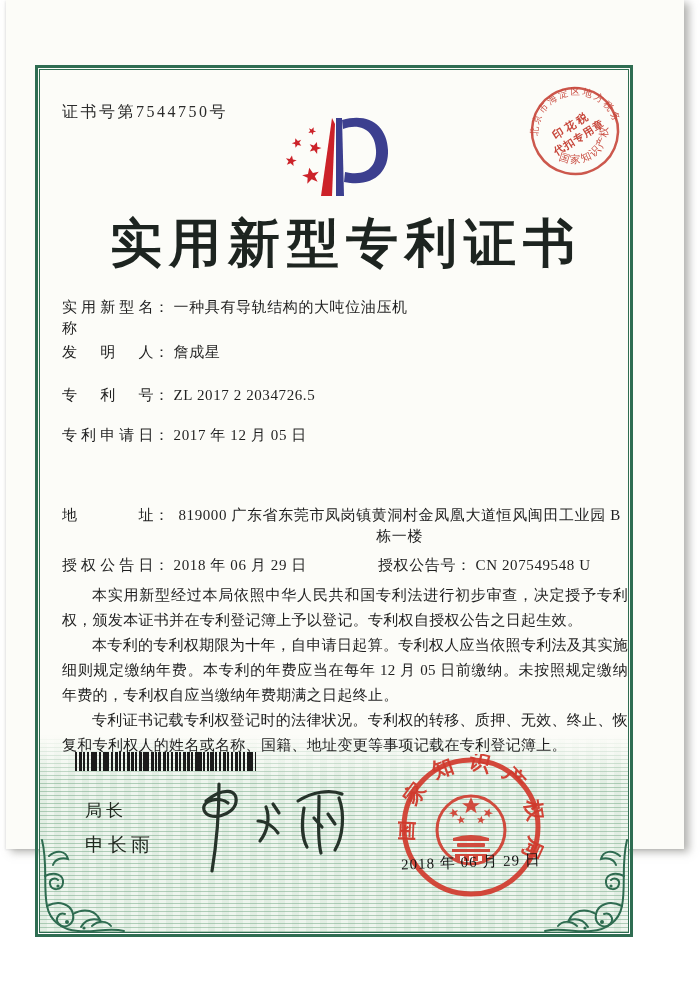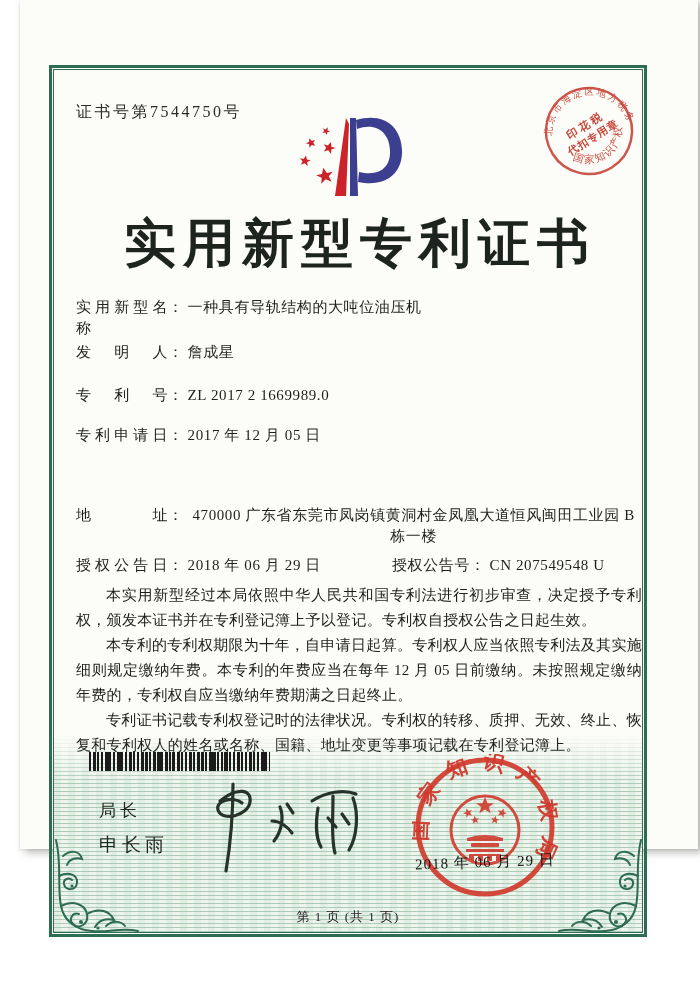--- a/index.html
+++ b/index.html
@@ -1,19 +1,19 @@
 <!DOCTYPE html>
 <html><head>
 <meta charset="utf-8">
 <style>
   html,body{margin:0;padding:0;}
   body{width:700px;height:990px;background:#ffffff;position:relative;
        font-family:"Liberation Serif","DejaVu Serif",serif;color:#222;}
   .canvas{position:absolute;left:0;top:0;width:700px;height:990px;overflow:hidden;background:#fff;}
-  .page{position:absolute;left:20px;top:0;width:678px;height:849px;background:#fcfcf8;
+  .page{position:absolute;left:6px;top:0;width:678px;height:849px;background:#fcfcf8;
         box-shadow:5px 3px 8px rgba(105,105,100,.5), -1px 1px 2px rgba(0,0,0,.08);}
   .border-outer{position:absolute;left:29px;top:65px;width:598px;height:872px;
         box-sizing:border-box;border:3px solid #2f6d52;z-index:2;}
   .border-inner{position:absolute;left:1px;top:1px;right:1px;bottom:1px;border:1px solid #2f6d52;}
   .guilloche{position:absolute;left:34px;top:735px;width:588px;height:197px;z-index:1;
         background-color:#eef5ee;
         background-image:
           repeating-linear-gradient(180deg, rgba(122,172,138,.55) 0px, rgba(122,172,138,.55) 1px, rgba(0,0,0,0) 1px, rgba(0,0,0,0) 4px),
           repeating-linear-gradient(90deg, rgba(140,185,152,.12) 0 7px, rgba(0,0,0,0) 7px 14px);}
   .guilloche::after{content:"";position:absolute;left:0;top:0;right:0;height:46px;
@@ -113,27 +113,27 @@
 
     <div class="title">实用新型专利证书</div>
 
     <div class="row" style="top:297px">
       <span class="flabel">实用新型名称</span><span class="fcolon">：</span><span class="fvalue">一种具有导轨结构的大吨位油压机</span>
     </div>
     <div class="row" style="top:342px">
       <span class="flabel">发明人</span><span class="fcolon">：</span><span class="fvalue">詹成星</span>
     </div>
     <div class="row" style="top:385px">
-      <span class="flabel">专利号</span><span class="fcolon">：</span><span class="fvalue">ZL 2017 2 1669989.0</span>
+      <span class="flabel">专利号</span><span class="fcolon">：</span><span class="fvalue">ZL 2017 2 2034726.5</span>
     </div>
     <div class="row" style="top:425px">
       <span class="flabel">专利申请日</span><span class="fcolon">：</span><span class="fvalue">2017 年 12 月 05 日</span>
     </div>
     <div class="row" style="top:505px">
-      <span class="flabel">地址</span><span class="fcolon">：</span><span class="fvalue wrap">470000 广东省东莞市凤岗镇黄洞村金凤凰大道恒风闽田工业园 B 栋一楼</span>
+      <span class="flabel">地址</span><span class="fcolon">：</span><span class="fvalue wrap">819000 广东省东莞市凤岗镇黄洞村金凤凰大道恒风闽田工业园 B 栋一楼</span>
     </div>
     <div class="row row2col" style="top:555px">
       <span class="flabel">授权公告日</span><span class="fcolon">：</span><span class="fvalue">2018 年 06 月 29 日</span>
       <span class="group2"><span>授权公告号</span><span class="fcolon">：</span><span>CN 207549548 U</span></span>
     </div>
 
     <div class="paras">
       <p>本实用新型经过本局依照中华人民共和国专利法进行初步审查，决定授予专利权，颁发本证书并在专利登记簿上予以登记。专利权自授权公告之日起生效。</p>
       <p>本专利的专利权期限为十年，自申请日起算。专利权人应当依照专利法及其实施细则规定缴纳年费。本专利的年费应当在每年 12 月 05 日前缴纳。未按照规定缴纳年费的，专利权自应当缴纳年费期满之日起终止。</p>
       <p>专利证书记载专利权登记时的法律状况。专利权的转移、质押、无效、终止、恢复和专利权人的姓名或名称、国籍、地址变更等事项记载在专利登记簿上。</p>
@@ -191,16 +191,15 @@
       <text font-size="9.5" fill="#c7463a" letter-spacing="2" opacity=".95">
         <textPath href="#taxtop" startOffset="28">北京市海淀区地方税务局</textPath>
       </text>
       <text font-size="10.5" fill="#c7463a" letter-spacing="1.5" opacity=".95">
         <textPath href="#taxbot" startOffset="8">国家知识产权局</textPath>
       </text>
       <text x="48" y="45" text-anchor="middle" font-size="11" font-weight="bold" letter-spacing="3" fill="#c7463a">印花税</text>
       <text x="48" y="59" text-anchor="middle" font-size="10.5" font-weight="bold" letter-spacing="1" fill="#c7463a">代扣专用章</text>
     </svg>
 
-    <div class="footer">第 1 页 (共 1 页)</div>
 
   </div>
 </div>
 
 </body></html>

